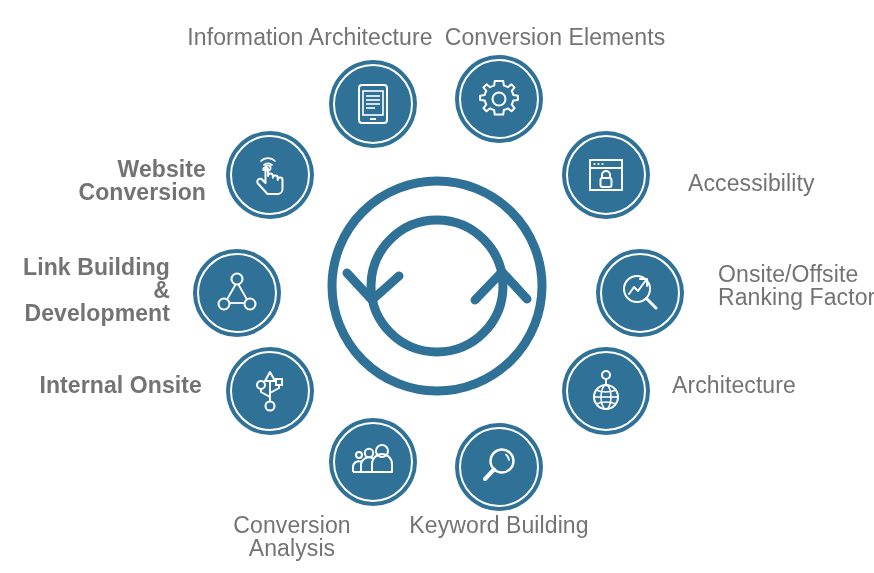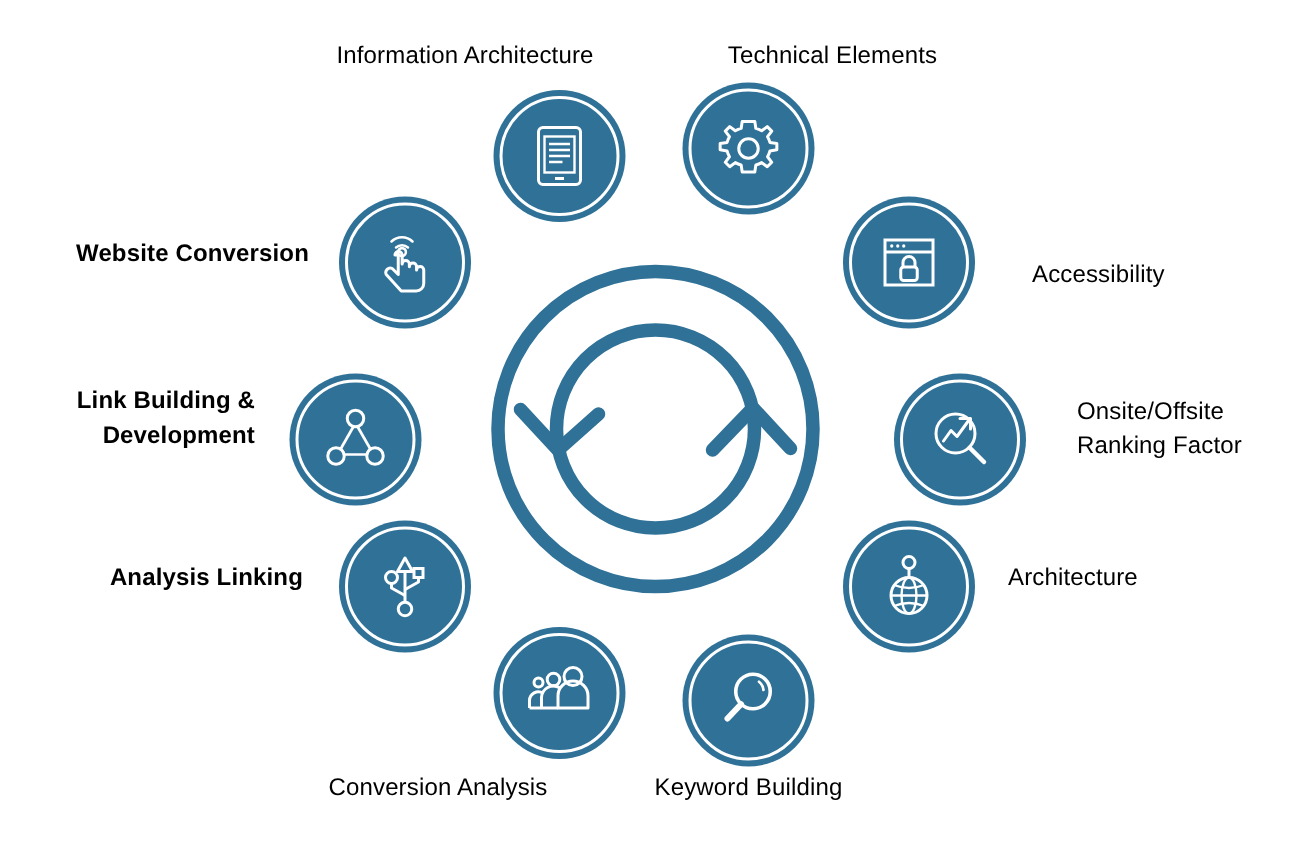--- a/index.html
+++ b/index.html
@@ -57,22 +57,22 @@
     z-index: 2;
     width: 48px;
     height: 48px;
     display: block;
   }
   .node .glyph svg { display: block; width: 100%; height: 100%; }
 
   
   .label {
     position: absolute;
-    color: #000000;
-    font-size: 16px;
+    color: #737373;
+    font-size: 23px;
     line-height: 23px;
     white-space: pre-line;
     letter-spacing: 0.1px;
   }
   .label.right  { text-align: left; }
   .label.left   { text-align: right; font-weight: bold; }
   .label.center { text-align: center; }
 </style>
 </head>
 <body>
@@ -113,21 +113,21 @@
                  a14.5 14.5 0 0 1 -1.6 3.9 l2.8 3.7 -3 3 -3.7 -2.8
                  a14.5 14.5 0 0 1 -3.9 1.6 l-0.7 4.6 -4.2 0 -4.2 0 -0.7 -4.6
                  a14.5 14.5 0 0 1 -3.9 -1.6 l-3.7 2.8 -3 -3 2.8 -3.7
                  a14.5 14.5 0 0 1 -1.6 -3.9 l-4.6 -0.7 0 -4.2 4.6 -0.7
                  a14.5 14.5 0 0 1 1.6 -3.9 l-2.8 -3.7 3 -3 3.7 2.8
                  a14.5 14.5 0 0 1 3.9 -1.6 l0.7 -4.6 4.2 0 z" fill="none" stroke="#fff" stroke-width="2" stroke-linejoin="round"></path>
         <circle cx="24" cy="24" r="6.5" fill="none" stroke="#fff" stroke-width="2"></circle>
       </svg>
     </span>
   </div>
-  <div class="label center" style="left:400px; top:26px; width:310px;">Technical Elements</div>
+  <div class="label center" style="left:400px; top:26px; width:310px;">Conversion Elements</div>
 
   <div class="node" style="left:562px; top:131px;">
     <span class="glyph">
       <svg viewBox="0 0 48 48" xmlns="http://www.w3.org/2000/svg">
         <rect x="8" y="9" width="32" height="30" fill="none" stroke="#fff" stroke-width="2"></rect>
         <line x1="8" y1="17" x2="40" y2="17" stroke="#fff" stroke-width="2"></line>
         <circle cx="12.5" cy="13" r="1.1" fill="#fff"></circle>
         <circle cx="16.5" cy="13" r="1.1" fill="#fff"></circle>
         <circle cx="20.5" cy="13" r="1.1" fill="#fff"></circle>
         <path d="M20 27 v-3 a4 4 0 0 1 8 0 v3" fill="none" stroke="#fff" stroke-width="2"></path>
@@ -197,21 +197,21 @@
         <polygon points="24,5 29,14 19,14" fill="none" stroke="#fff" stroke-width="2" stroke-linejoin="round"></polygon>
         <line x1="24" y1="14" x2="24" y2="35" stroke="#fff" stroke-width="2"></line>
         <circle cx="24" cy="39" r="4.5" fill="none" stroke="#fff" stroke-width="2"></circle>
         <path d="M24 26 L33 21 L33 17" fill="none" stroke="#fff" stroke-width="2" stroke-linejoin="round"></path>
         <rect x="30" y="12" width="6" height="6" fill="none" stroke="#fff" stroke-width="2"></rect>
         <path d="M24 30 L15 25 L15 22" fill="none" stroke="#fff" stroke-width="2" stroke-linejoin="round"></path>
         <circle cx="15" cy="18" r="4" fill="none" stroke="#fff" stroke-width="2"></circle>
       </svg>
     </span>
   </div>
-  <div class="label left" style="left:10px; top:374px; width:192px;">Analysis Linking</div>
+  <div class="label left" style="left:10px; top:374px; width:192px;">Internal Onsite</div>
 
   <div class="node" style="left:193px; top:249px;">
     <span class="glyph">
       <svg viewBox="0 0 48 48" xmlns="http://www.w3.org/2000/svg">
         <line x1="24" y1="13" x2="12" y2="34" stroke="#fff" stroke-width="1.8"></line>
         <line x1="24" y1="13" x2="36" y2="34" stroke="#fff" stroke-width="1.8"></line>
         <line x1="12" y1="34" x2="36" y2="34" stroke="#fff" stroke-width="1.8"></line>
         <circle cx="24" cy="10" r="5.5" fill="#2f7197" stroke="#fff" stroke-width="2"></circle>
         <circle cx="11" cy="35" r="5.5" fill="#2f7197" stroke="#fff" stroke-width="2"></circle>
         <circle cx="37" cy="35" r="5.5" fill="#2f7197" stroke="#fff" stroke-width="2"></circle>

